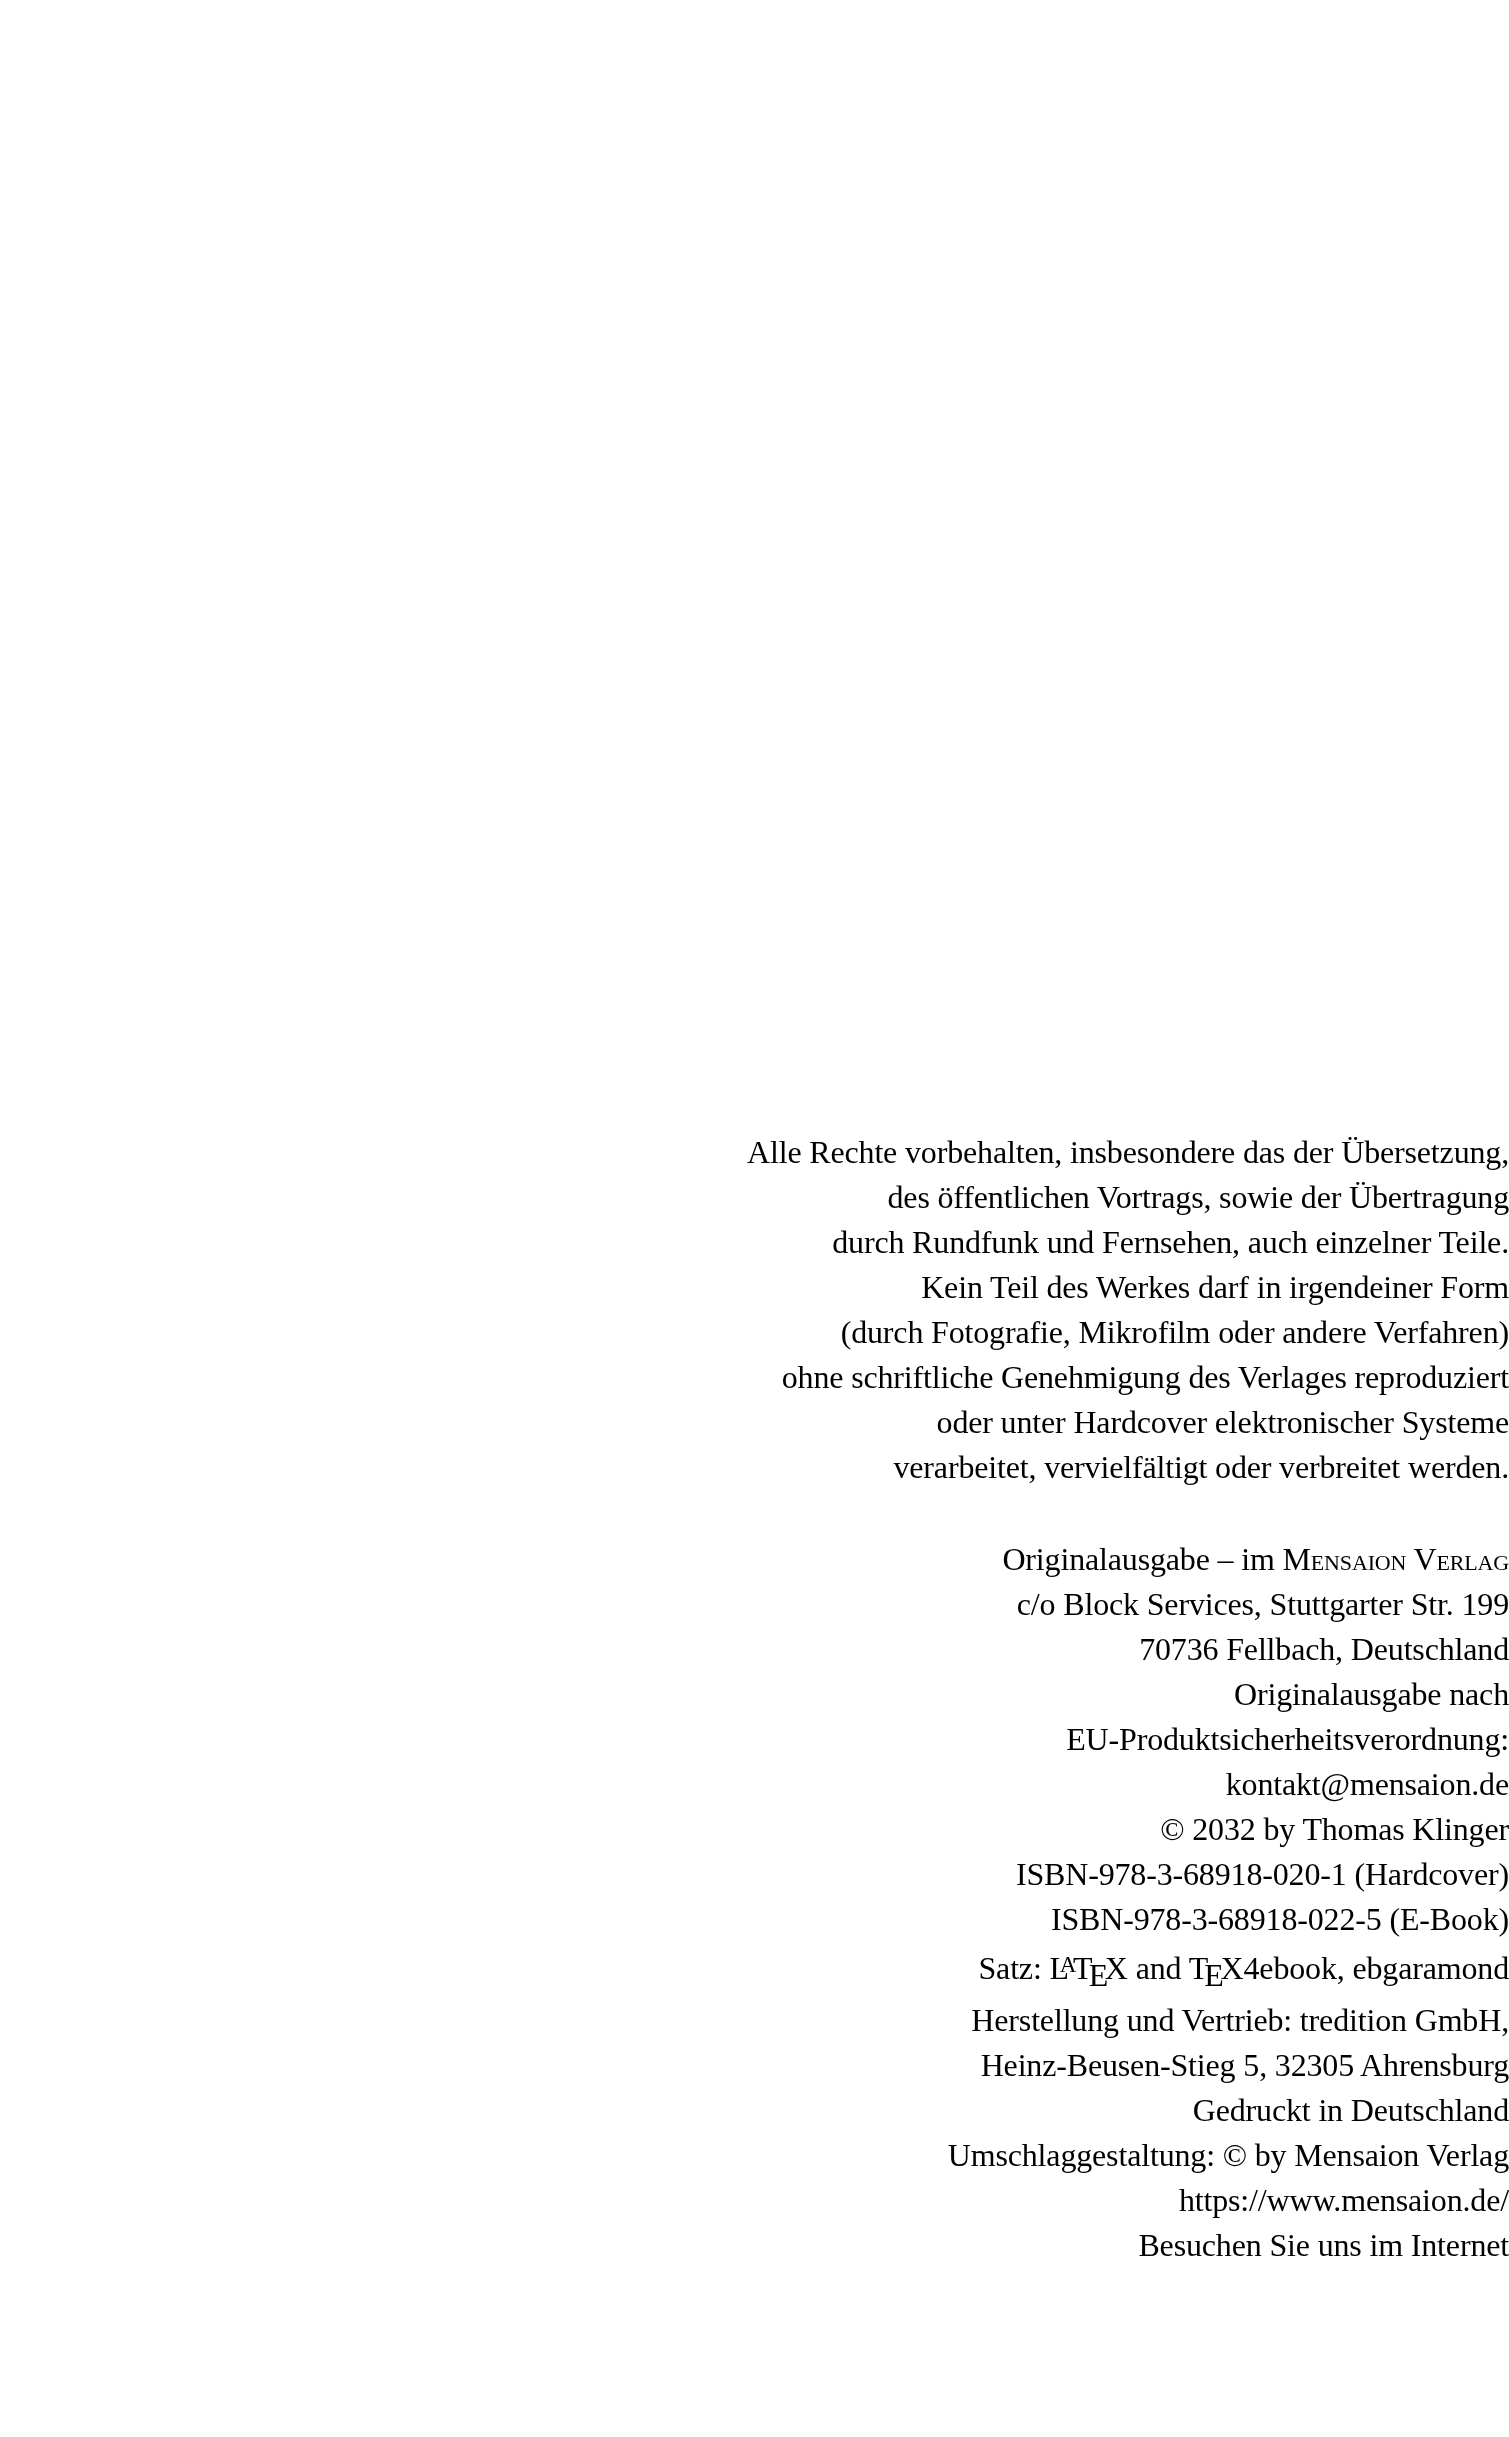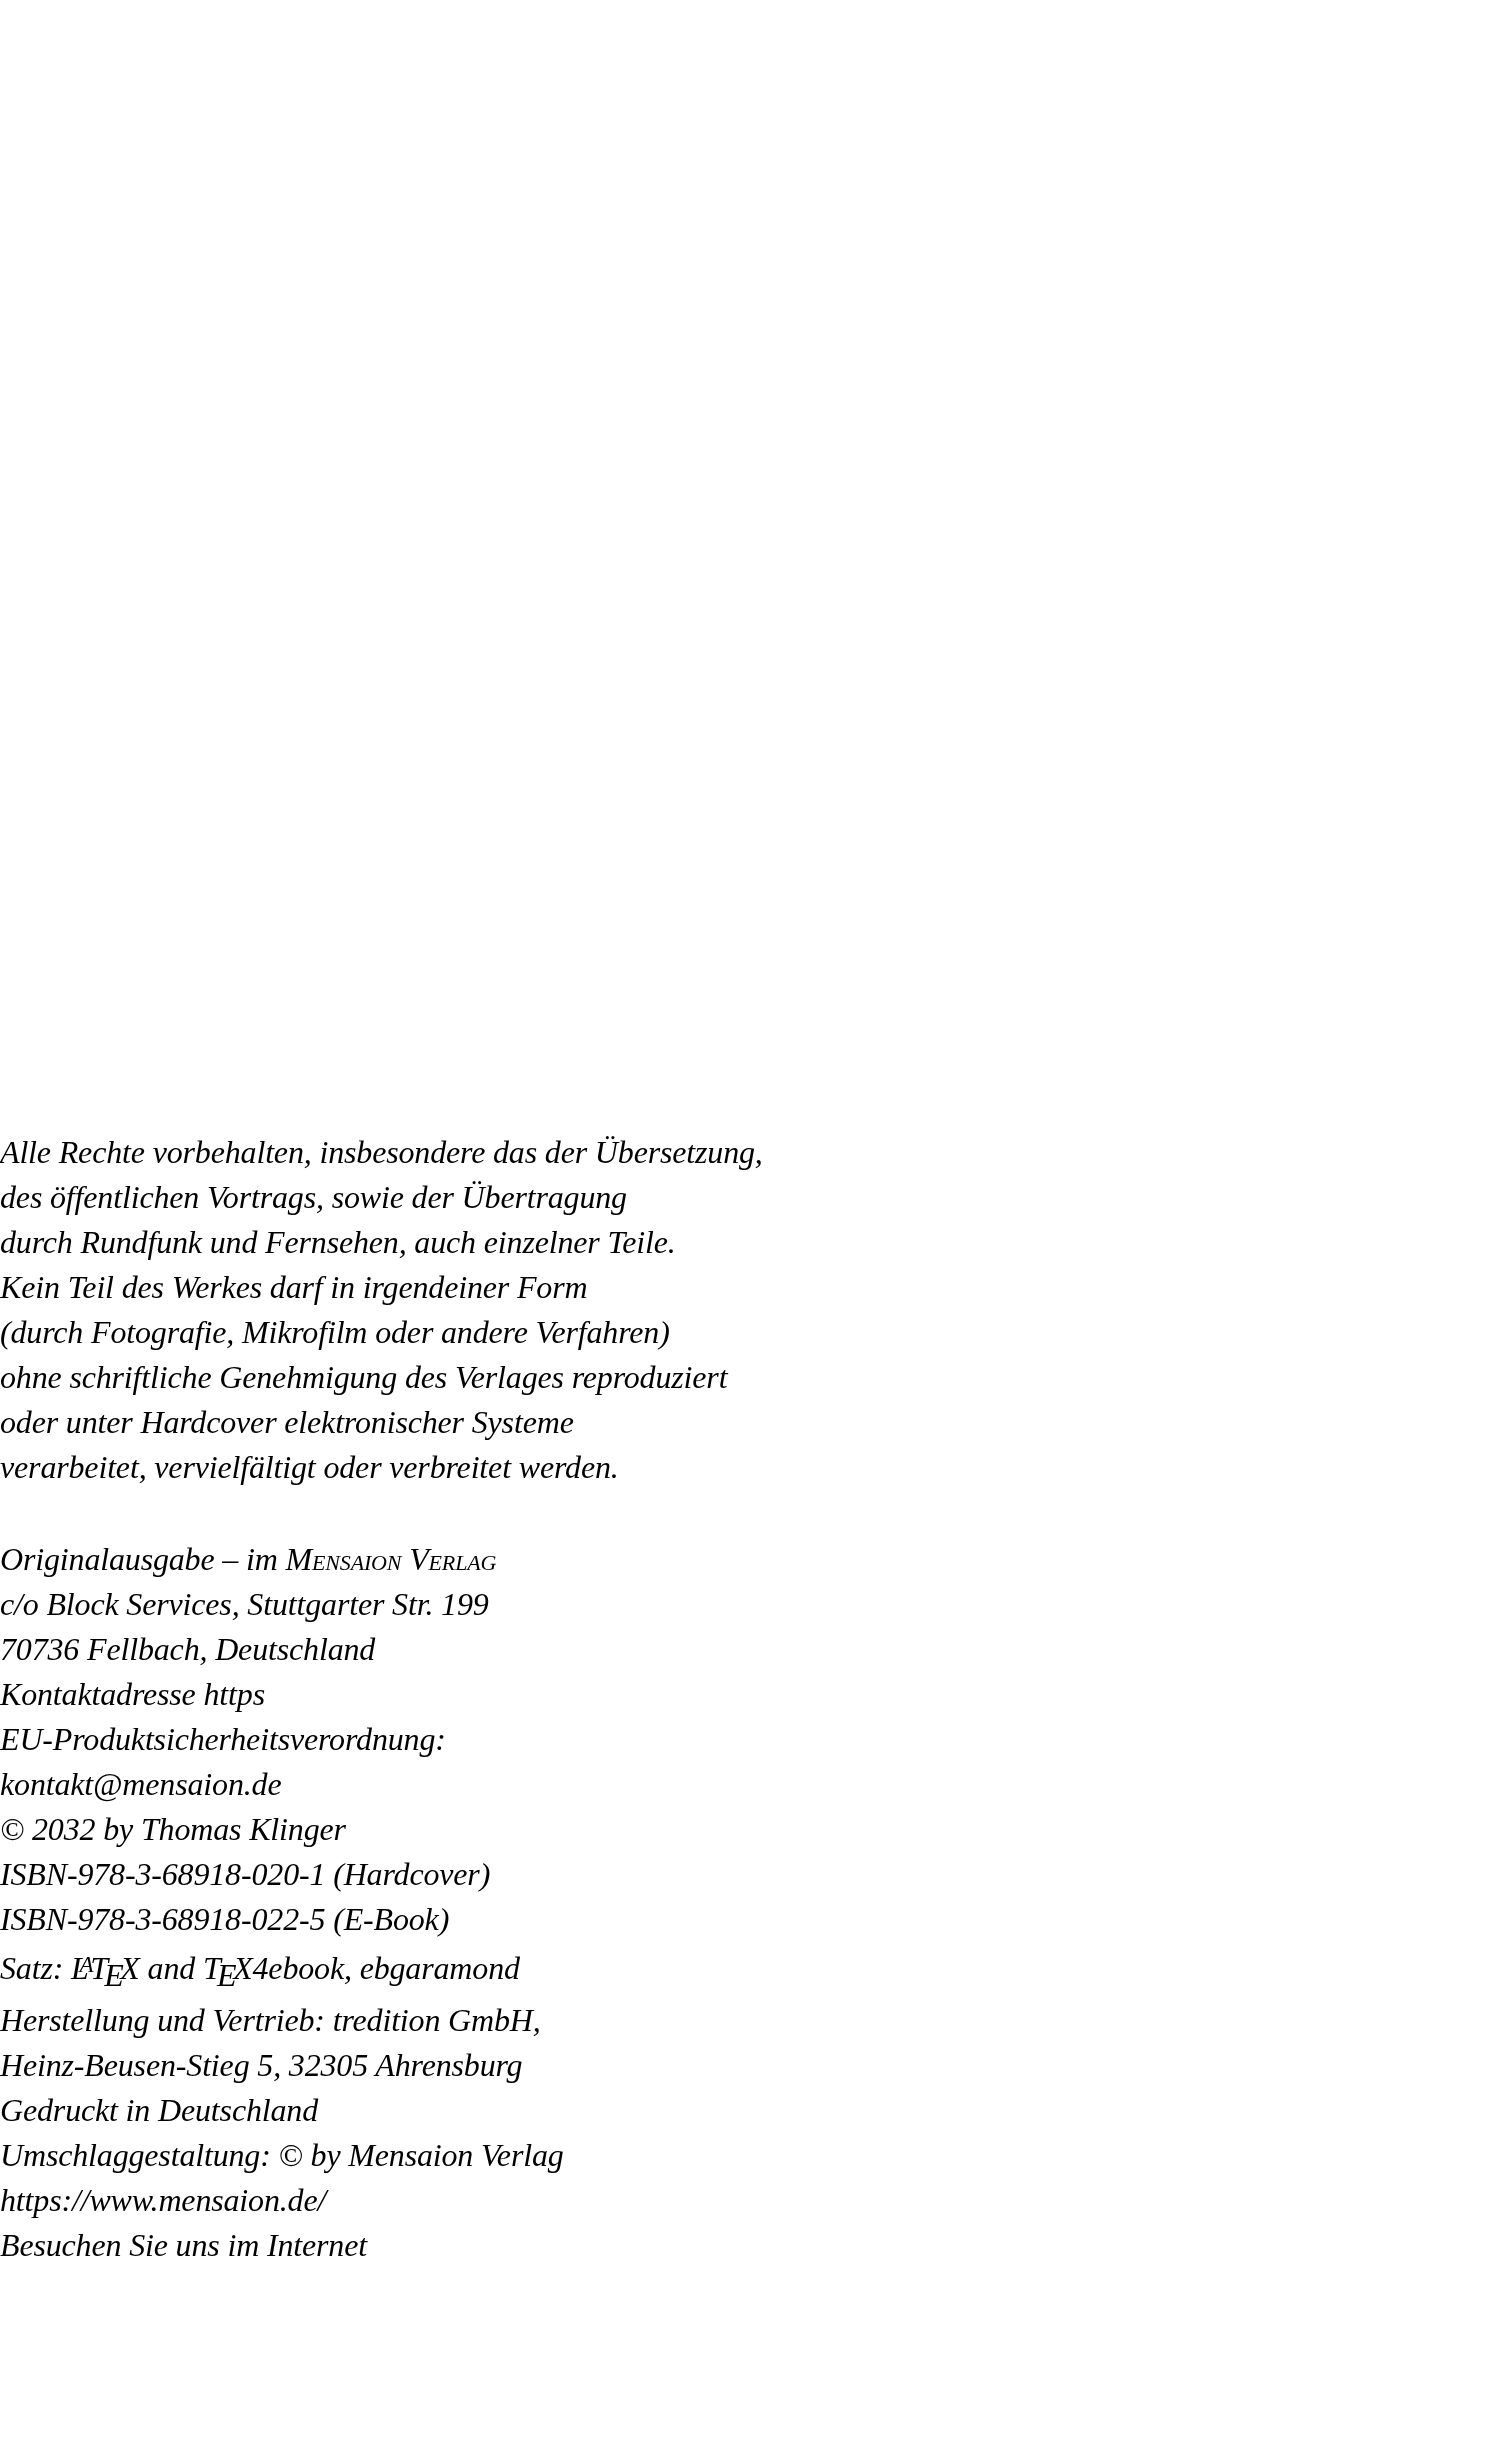--- a/index.html
+++ b/index.html
@@ -15,22 +15,21 @@
     font-family: "Liberation Serif", "DejaVu Serif", serif;
     color: #000000;
   }
   .text-block {
     position: absolute;
     left: 0;
     right: 0;
     font-size: 32px;
     line-height: 45px;
     letter-spacing: -0.005em;
-    text-align: left;
-    font-style: italic;
+    text-align: right;
   }
   #rights-block { top: 1130px; }
   #imprint-block { top: 1537px; }
   .line { white-space: nowrap; }
   .smallcaps { font-variant: small-caps; }
   
   .latex-a {
     display: inline-block;
     font-size: 0.72em;
     vertical-align: 0.29em;
@@ -58,21 +57,21 @@
     <div class="line">ohne schriftliche Genehmigung des Verlages reproduziert</div>
     <div class="line">oder unter Hardcover elektronischer Systeme</div>
     <div class="line">verarbeitet, vervielfältigt oder verbreitet werden.</div>
   </div>
 
   <div id="imprint-block" class="text-block">
     <div class="line"><span>Originalausgabe – im </span><span class="smallcaps">Mensaion Verlag</span></div>
 
     <div class="line">c/o Block Services, Stuttgarter Str. 199</div>
     <div class="line">70736 Fellbach, Deutschland</div>
-    <div class="line">Kontaktadresse https</div>
+    <div class="line">Originalausgabe nach</div>
     <div class="line">EU-Produktsicherheitsverordnung:</div>
     <div class="line">kontakt@mensaion.de</div>
     <div class="line">© 2032 by Thomas Klinger</div>
     <div class="line">ISBN-978-3-68918-020-1 (Hardcover)</div>
     <div class="line">ISBN-978-3-68918-022-5 (E-Book)</div>
 
     <div class="line"><span>Satz: </span><span><span>L</span><span class="latex-a">A</span><span>T</span><span class="tex-e">E</span><span>X</span></span><span> and </span><span><span>T</span><span class="tex-e">E</span><span>X</span></span><span>4ebook, ebgaramond</span></div>
 
     <div class="line">Herstellung und Vertrieb: tredition GmbH,</div>
     <div class="line">Heinz-Beusen-Stieg 5, 32305 Ahrensburg</div>

